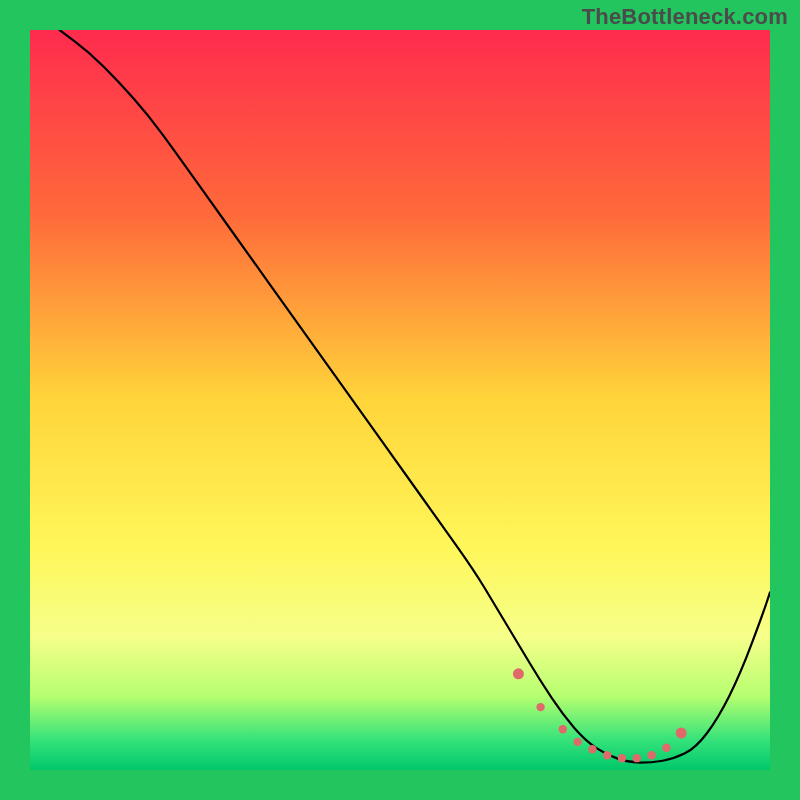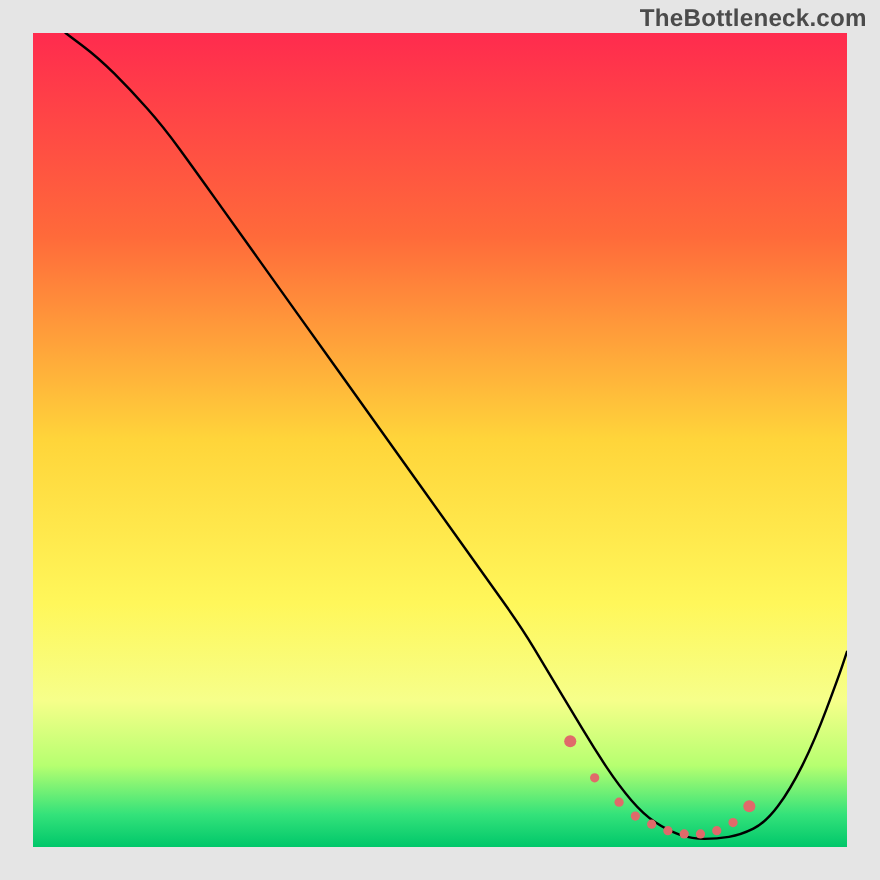--- a/index.html
+++ b/index.html
@@ -9,21 +9,21 @@
     height: 800px;
     background: #000;
     overflow: hidden;
   }
   .frame {
     position: absolute;
     left: 0;
     top: 0;
     width: 800px;
     height: 800px;
-    background: #e5e5e5;
+    background: #22c55e;
   }
   .watermark {
     position: absolute;
     top: 4px;
     right: 12px;
     color: #4b4b4b;
     font-family: Arial, Helvetica, sans-serif;
     font-size: 22px;
     font-weight: 600;
     letter-spacing: 0.2px;

